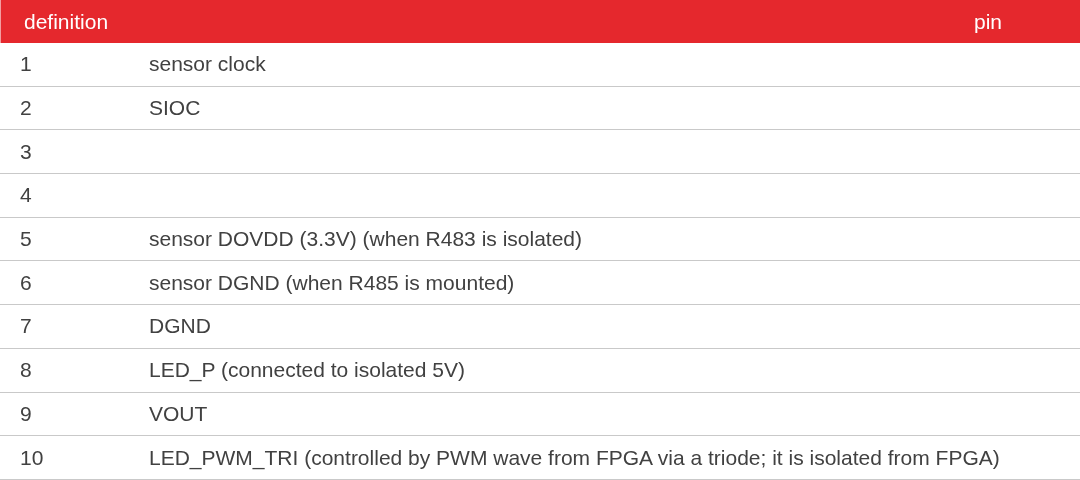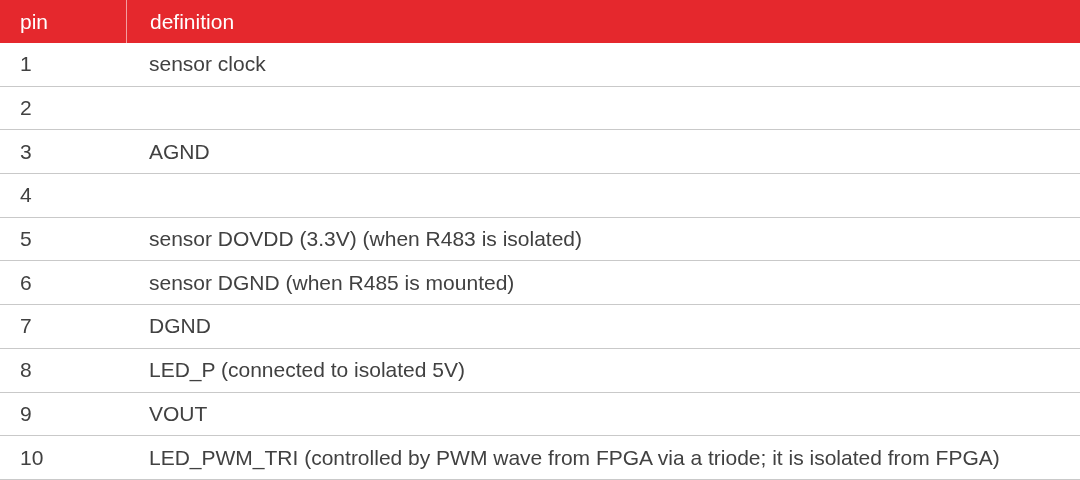--- a/index.html
+++ b/index.html
@@ -73,36 +73,36 @@
     flex: 1 1 auto;
     padding-left: 23px;
     text-align: center;
   }
 </style>
 </head>
 <body>
 
 <div class="table">
   <div class="thead">
+    <div class="th def-col">definition</div>
     <div class="th pin-col">pin</div>
-    <div class="th def-col">definition</div>
   </div>
   <div class="tbody">
   <div class="tr">
     <div class="td pin-col">1</div>
     <div class="td def-col">sensor clock</div>
   </div>
 
   <div class="tr">
     <div class="td pin-col">2</div>
+    <div class="td def-col">SIOC</div>
   </div>
 
   <div class="tr">
     <div class="td pin-col">3</div>
-    <div class="td def-col">AGND</div>
   </div>
 
   <div class="tr">
     <div class="td pin-col">4</div>
   </div>
 
   <div class="tr">
     <div class="td pin-col">5</div>
     <div class="td def-col">sensor DOVDD (3.3V) (when R483 is isolated)</div>
   </div>

